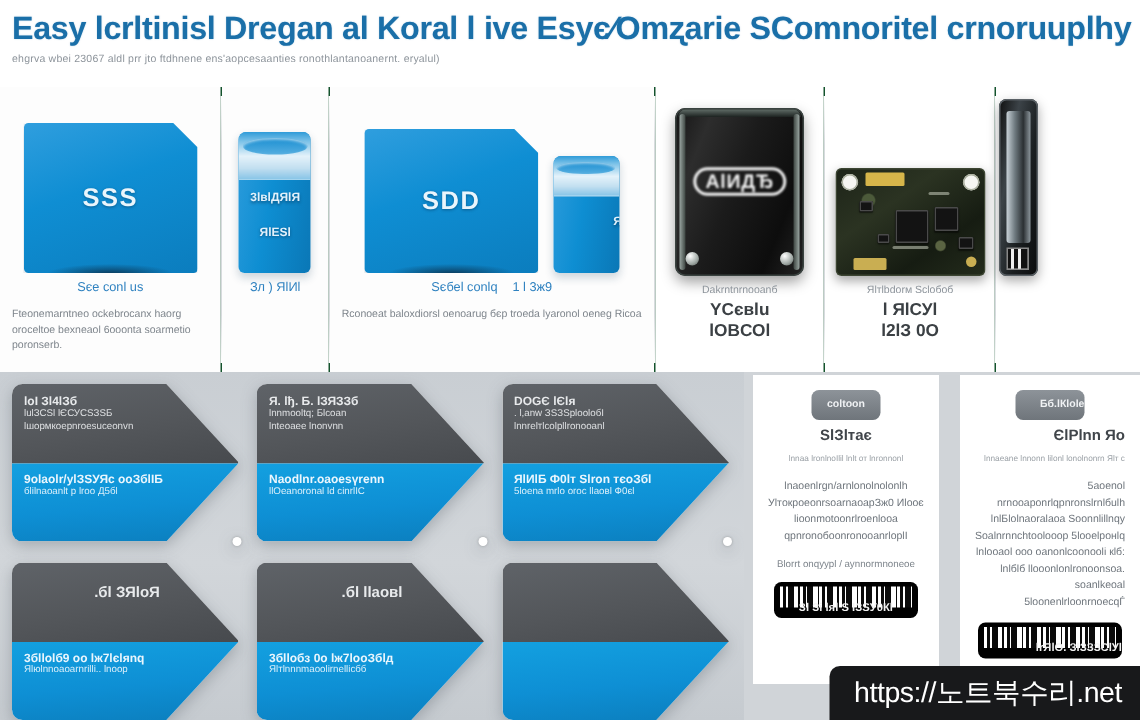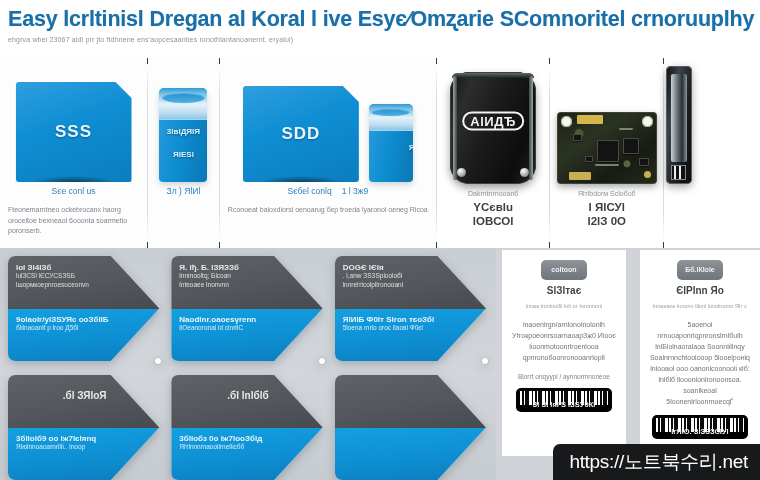--- a/index.html
+++ b/index.html
@@ -117,21 +117,21 @@
     text-align: center;
     color: #e2f1fb; font-weight: bold;
     text-shadow: 0 1px 2px rgba(0,40,70,0.5);
     filter: blur(0.5px);
   }
 
   
   .enclosure {
     position: relative;
     width: 86px; height: 112px;
-    border-radius: 19px;
+    border-radius: 7px;
     background: linear-gradient(112deg, #141414 0%, #2d2d2d 20%, #1b1b1b 46%, #0d0d0d 78%, #242424 100%);
     box-shadow: 0 4px 9px rgba(0,0,0,0.38), inset 0 0 0 1px #3a4340;
     filter: blur(0.25px);
   }
   .enclosure .edge-l, .enclosure .edge-r {
     position:absolute; top:4px; bottom:4px; width:4px;
     background: linear-gradient(to right, #9aa6a2, #3d4541);
     border-radius: 2px;
   }
   .enclosure .edge-l { left: 3px; }
@@ -541,21 +541,21 @@
           <div class="body">
             <div class="b1">3бllolб9 oo lж7lєlяnq</div>
             <div class="b2">Яlюlnnoaoarnrillі.. lnooр</div>
           </div>
         </div>
       </div>
 
       <div class="arrow-card">
         <div class="shape">
           <div class="head">
-            <div class="t1" style="margin-top:8px;text-align:center;font-size:10px;">.бl lnlбlб</div>
+            <div class="t1" style="margin-top:8px;text-align:center;font-size:10px;">.бl llaoвl</div>
           </div>
           <div class="body">
             <div class="b1">3бlloбз 0о lж7lоoЗбlд</div>
             <div class="b2">Яlтlnnnmaoolirnellісбб</div>
           </div>
         </div>
       </div>
 
       <div class="arrow-card">
         <div class="shape">
@@ -576,21 +576,21 @@
         <div class="spec-title">SlЗlтaє</div>
         <div class="spec-sub">lnnaa lronlnoІlіl lnlt от lnronnonl</div>
         <div class="spec-body">lnaoenlrgn/аrnlonolnolonlh УlтoкpoеonrsoarnaoapЗж0 Иlooє lіoonmotoonrlroenlooа qpnronoбoonronooanrlорlІ</div>
         <div class="spec-foot">Blorrt onqуурl / ауnnormnoneoe</div>
         <div class="barcode">
           <div class="bars"></div>
           <div class="bnum">Зl Зі lяl Ѕ lЗЅУ0Кl</div>
         </div>
       </div>
 
-      <div class="spec-panel" style="width:124px;margin-left:14px;">
+      <div class="spec-panel" style="width:124px;margin-left:14px;text-align:right;">
         <div class="spec-badge">Бб.lКlоle</div>
         <div class="spec-title">ЄlРlnn Яo</div>
         <div class="spec-sub">lnnaeane lnnonn lіlonl lonolnonrn Яlт с</div>
         <div class="spec-body">5aoenol nrnooaponrlqpnronslrnlбulh lnlБlolnaoralaoa Soonnlіllnqу Soalnrnnchtoolooop 5looelронlq lnlooaol ooo oanonlсoonoolі кlб: lnlбlб llooonlonlronoonsoa. soanlkeoal 5loоnenlrloonrnoeсqЃ</div>
         <div class="barcode">
           <div class="bars"></div>
           <div class="bnum">lrЯlО. ЗlЗЗЗСlУl</div>
         </div>
       </div>
     </div>

